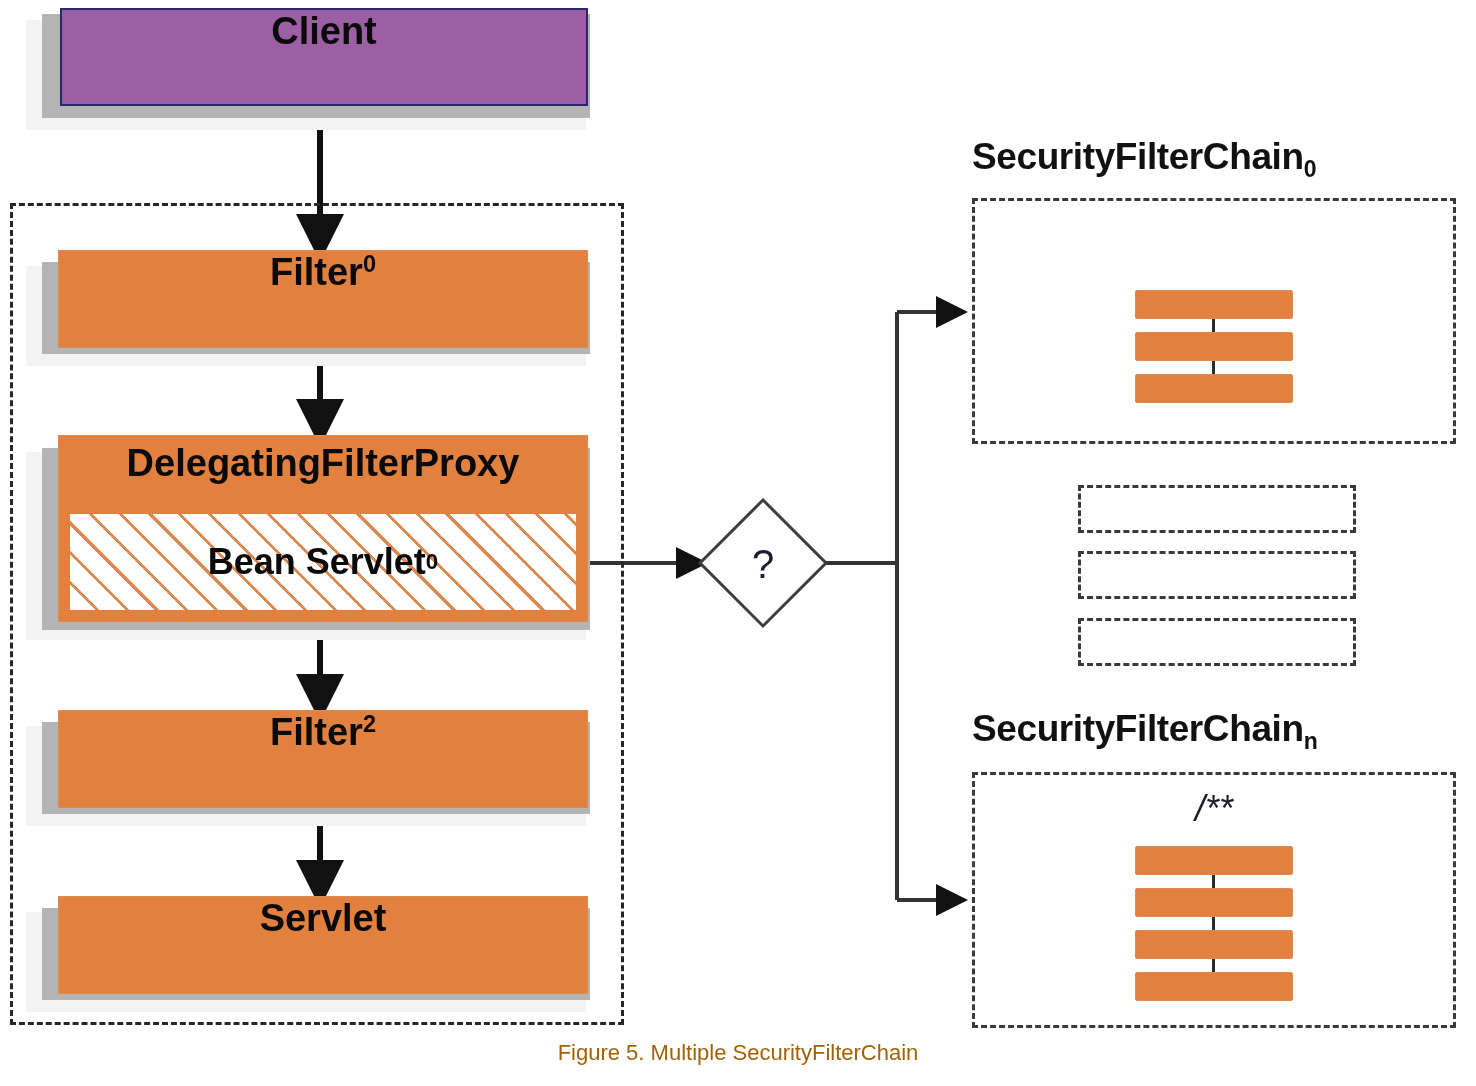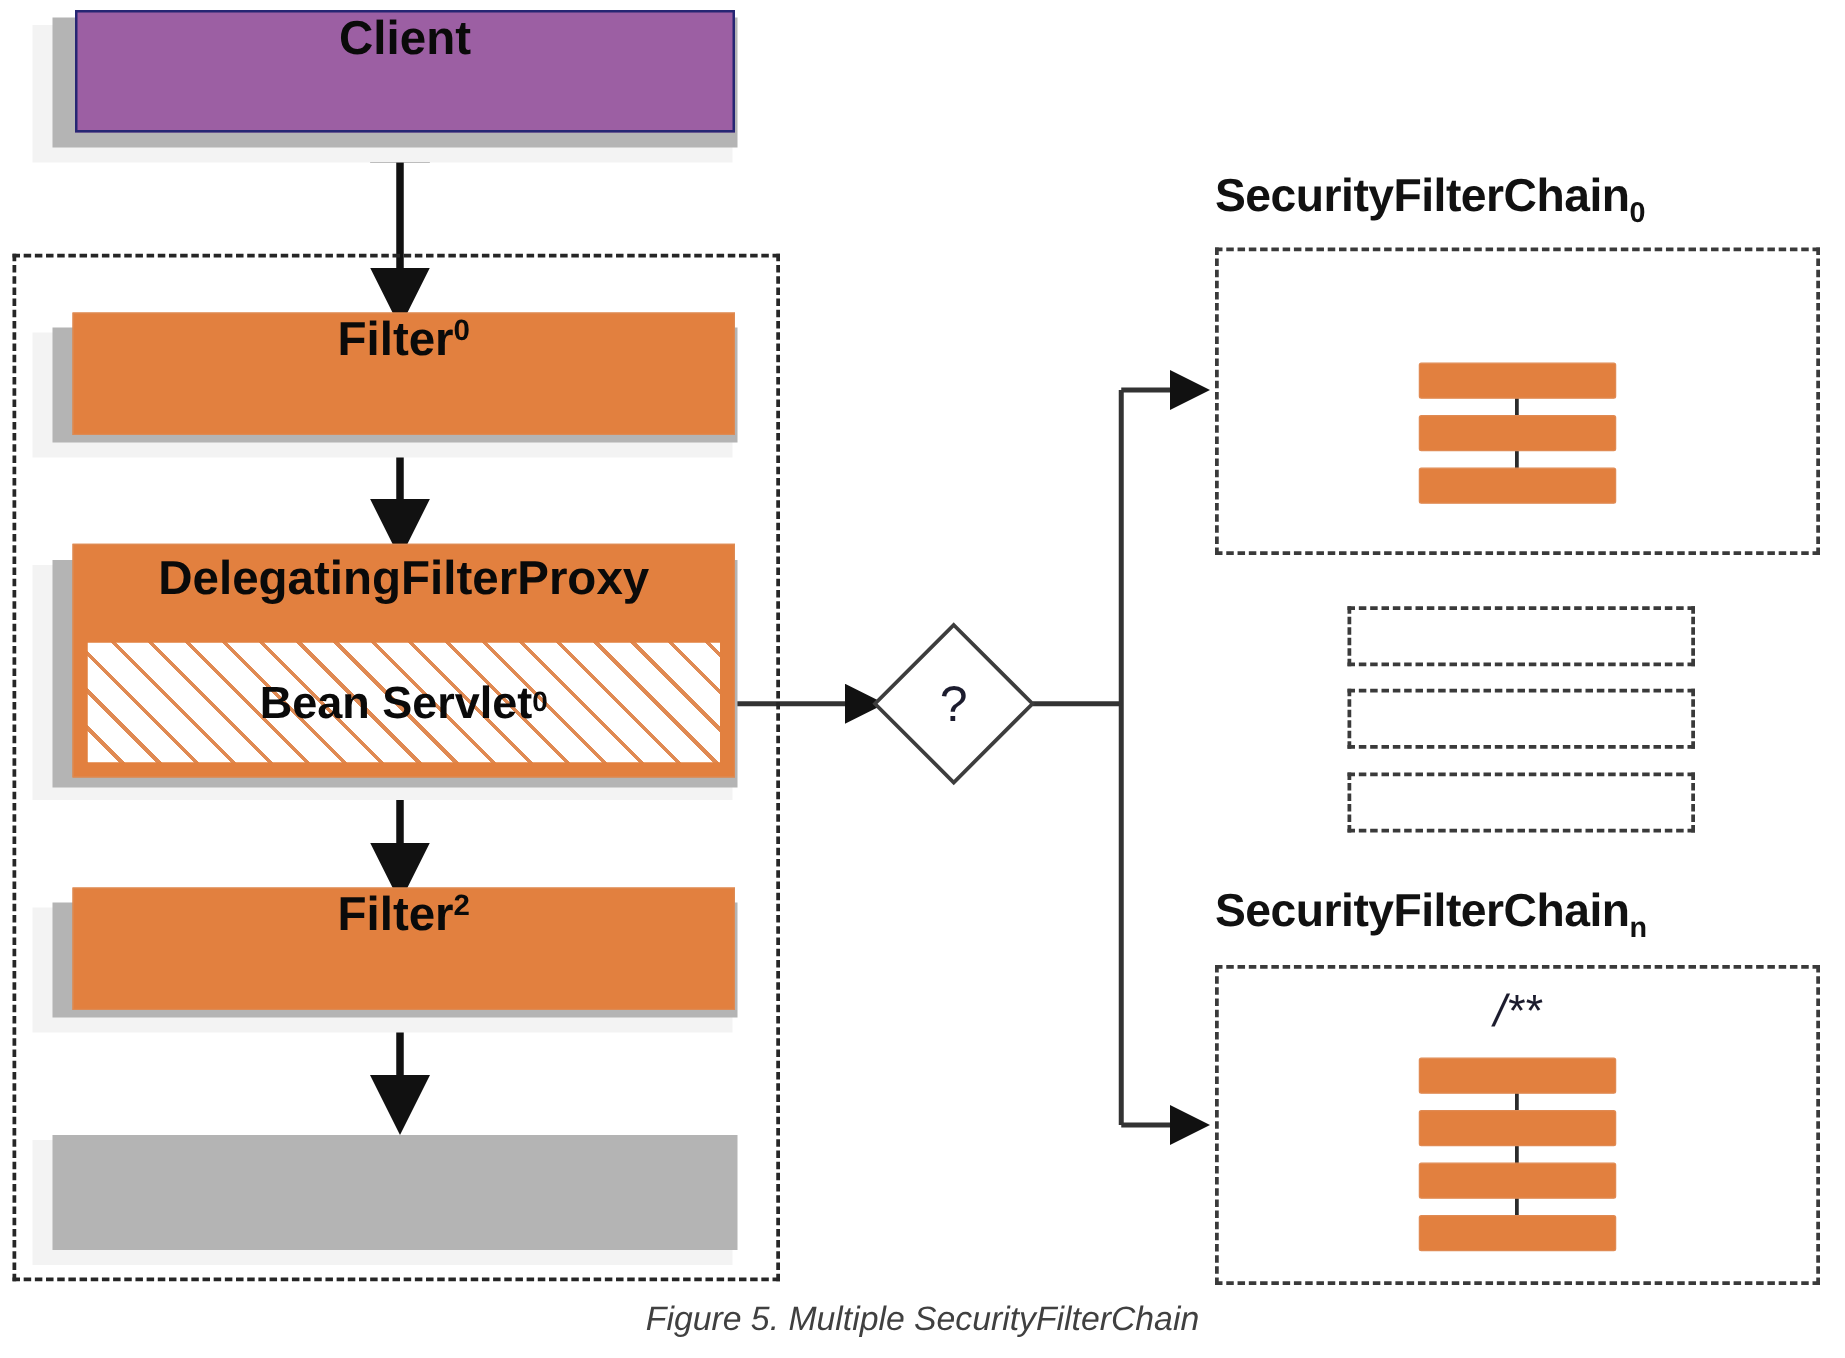--- a/index.html
+++ b/index.html
@@ -115,23 +115,22 @@
   
   .mini-bar {
     background: #e2803f;
     border: 1px solid #e08a53;
     border-radius: 2px;
   }
   .mini-connector { background: #2b2b2b; }
 
   
   .caption {
-    font-style: italic;
-    font-size: 27px;
-    color: #404040;
+    font-size: 22px;
+    color: #a16207;
     text-align: center;
     width: 100%;
   }
 
   
   #arrows {
     position: absolute;
     left: 0; top: 0;
     width: 1476px;
     height: 1086px;
@@ -201,20 +200,23 @@
 
   <div class="abs shadow-light" style="left:26px; top:726px; width:560px; height:100px;"></div>
   <div class="abs shadow-dark" style="left:42px; top:722px; width:548px; height:92px;"></div>
   <div class="abs node node-orange" style="left:58px; top:710px; width:530px; height:98px;">
     <span>Filter</span>
       <span class="sub">2</span>
   </div>
 
   <div class="abs shadow-light" style="left:26px; top:912px; width:560px; height:100px;"></div>
   <div class="abs shadow-dark" style="left:42px; top:908px; width:548px; height:92px;"></div>
+  <div class="abs node node-orange" style="left:58px; top:896px; width:530px; height:98px;">
+    <span>Servlet</span>
+  </div>
 
   <div class="abs" style="left:700px; top:536px; width:126px; height:56px;
               display:flex; align-items:center; justify-content:center;
               font-size:40px; color:#1c1c2e;">
     <span>?</span>
   </div>
 
   <div class="abs group-label" style="left:972px; top:136px;">
     <span>SecurityFilterChain</span><span class="sub">0</span>
   </div>

